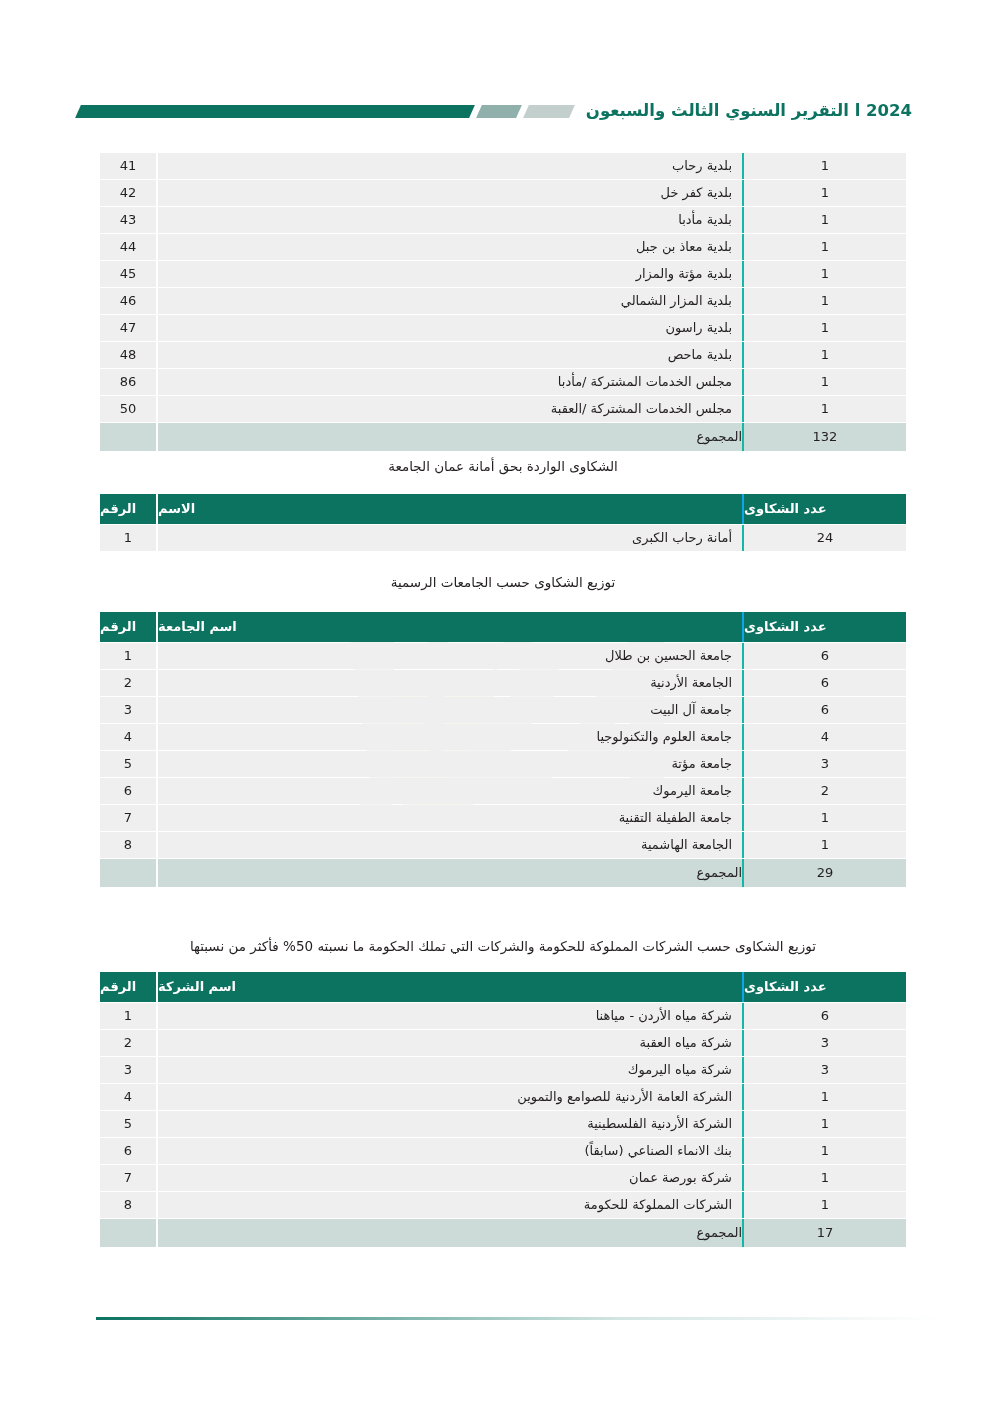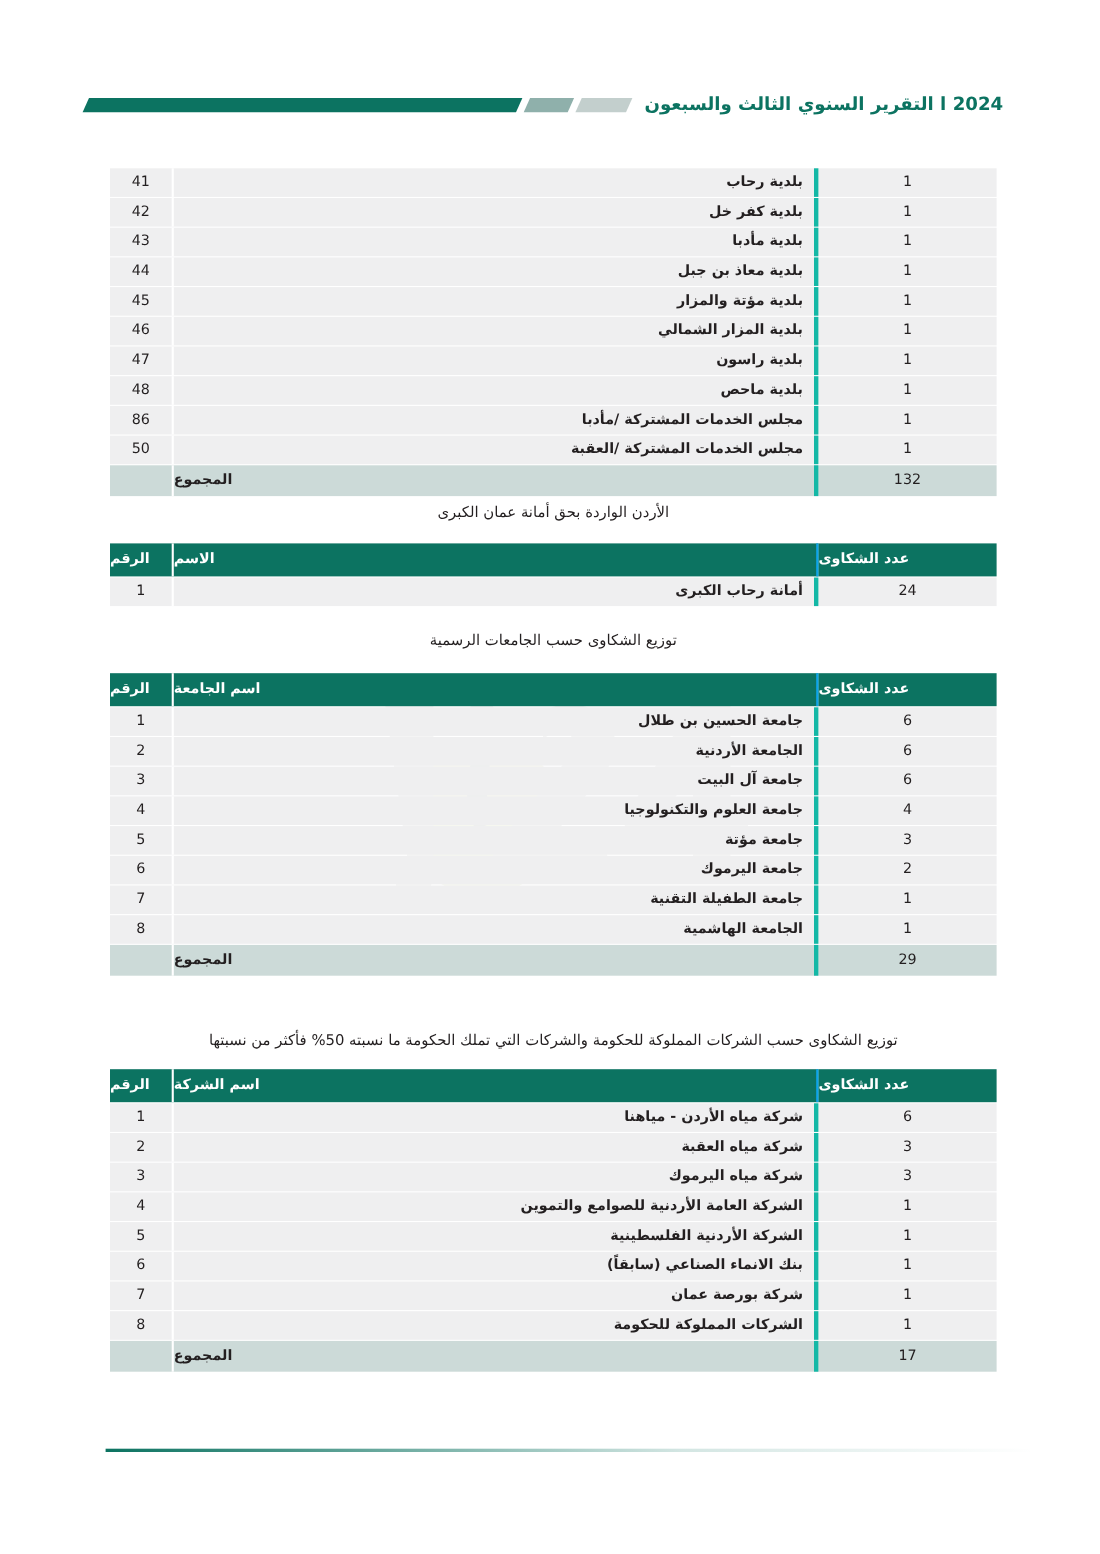--- a/index.html
+++ b/index.html
@@ -32,21 +32,21 @@
     height: 210px;
     opacity: 0.30;
     pointer-events: none;
     z-index: 0;
   }
 
   
   .page-header {
     position: absolute;
     left: 0; right: 0;
-    top: 78px;
+    top: 94px;
     height: 34px;
     display: flex;
     flex-direction: row;
     align-items: center;
     z-index: 3;
   }
   .header-title {
     margin-right: 88px;
     font-size: 16.5px;
     font-weight: bold;
@@ -131,38 +131,37 @@
     color: #231f20;
   }
   table.rpt tbody td.t-num {
     text-align: center;
     font-size: 13px;
     margin-top: 10px;
   }
   table.rpt tbody td.t-name {
     text-align: right;
     padding-right: 10px;
-    border-right: 4px solid #14b8a6;
+    border-right: 2px solid #14b8a6;
     border-left: 2px solid #ffffff;
     font-size: 13px;
-    font-weight: bold;
   }
   table.rpt tbody td.t-count {
     text-align: center;
     font-size: 13px;
   }
 
   
   table.rpt tr.total-row td {
     background: #ccdad8;
     height: 28px;
     line-height: 28px;
   }
   table.rpt tr.total-row td.t-name {
-    text-align: left;
+    text-align: right;
     padding-right: 0;
   }
 
   
   .tbl-caption {
     text-align: center;
     font-size: 13.5px;
     color: #231f20;
     direction: rtl;
     line-height: 1.2;
@@ -266,21 +265,21 @@
           </tr>
           <tr class="total-row">
             <td class="t-count">132</td>
             <td class="t-name">المجموع</td>
             <td class="t-num"></td>
           </tr>
         </tbody>
       </table>
     </div>
 
-    <div class="block cap-1 tbl-caption">الأردن الواردة بحق أمانة عمان الكبرى</div>
+    <div class="block cap-1 tbl-caption">الشكاوى الواردة بحق أمانة عمان الجامعة</div>
 
     <div class="block sec-tbl-2">
       <table class="rpt">
         <colgroup>
             <col class="c-count">
             <col class="c-name">
             <col class="c-num">
           </colgroup>
         <thead>
           <tr>

